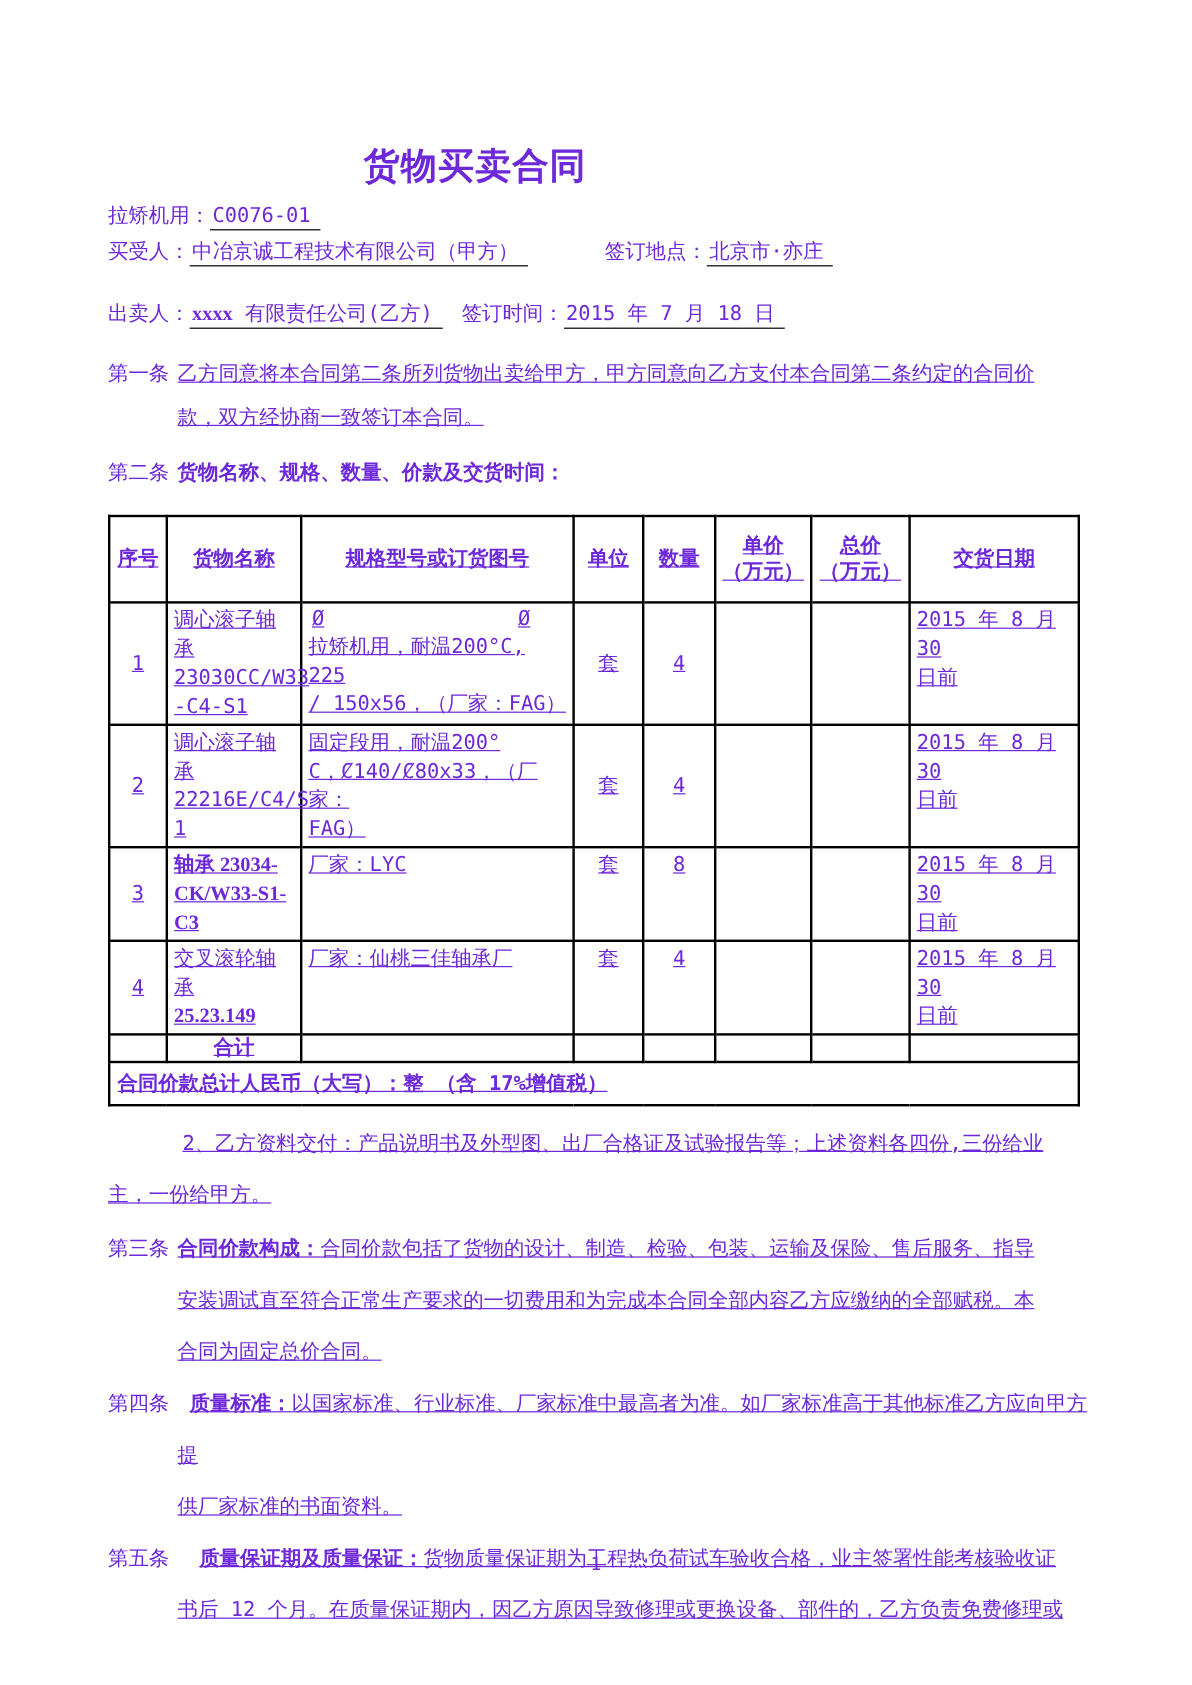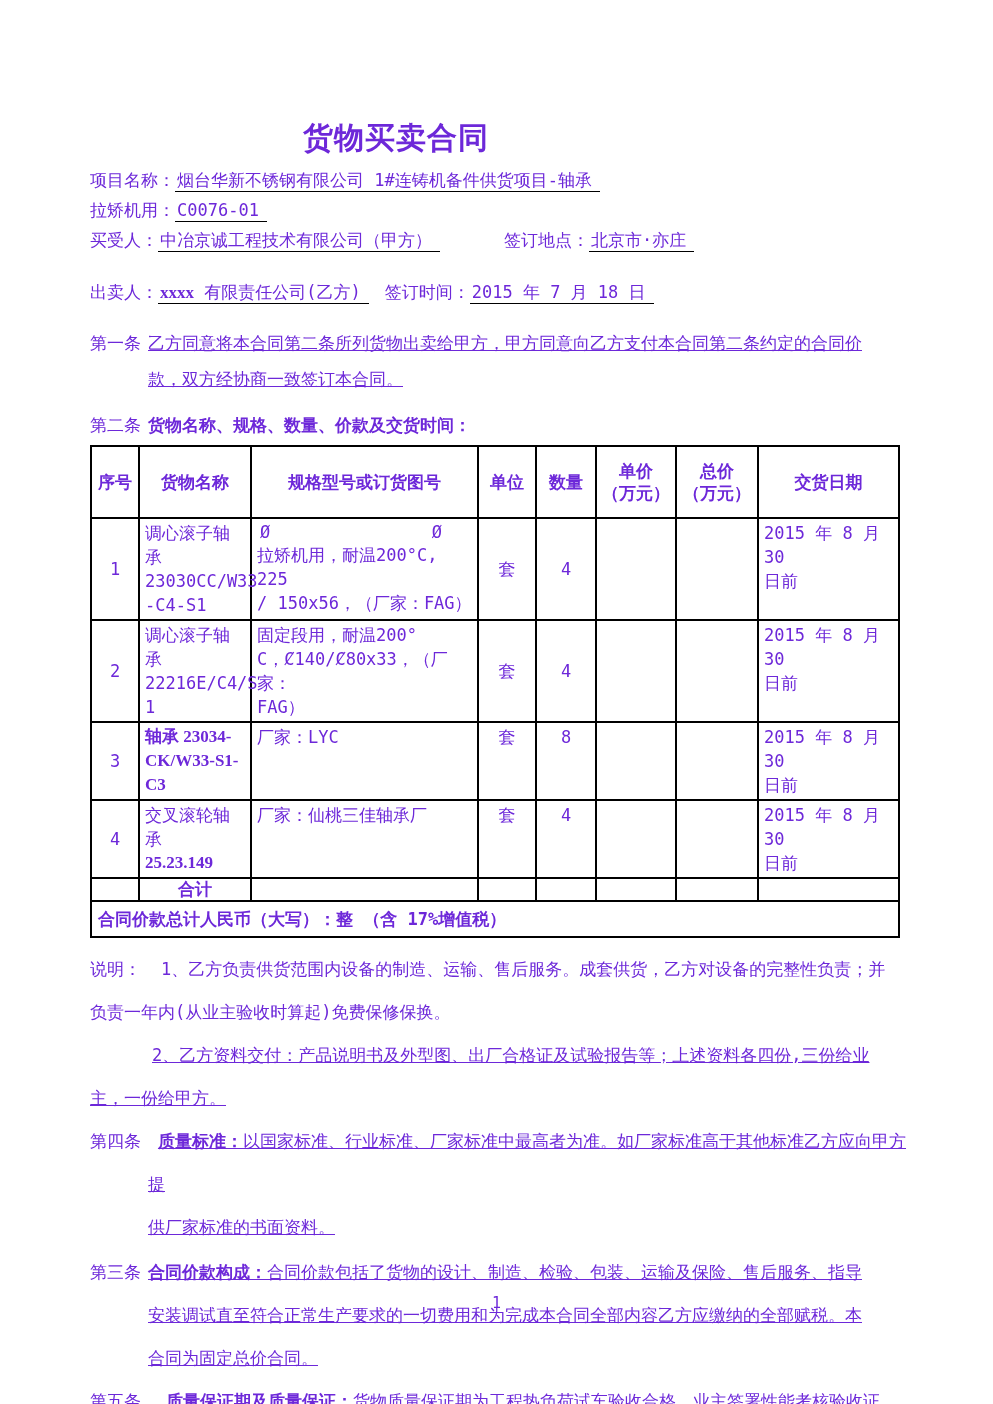--- a/index.html
+++ b/index.html
@@ -23,21 +23,21 @@
   .spacer2{display:inline-block;width:16px;}
   .bold-serif{font-family:"Liberation Serif",serif;font-weight:bold;}
 
   .clause1{display:flex;margin-top:21px;line-height:36px;}
   .clabel{width:58px;flex-shrink:0;}
   .ctext{white-space:pre-line;flex:1;text-decoration:underline;}
 
   .clause2{display:flex;margin-top:17px;line-height:22px;}
   .c2head{font-weight:bold;}
 
-  table.goods{margin-top:9px;border-collapse:collapse;table-layout:fixed;width:808px;}
+  table.goods{margin-top:24px;border-collapse:collapse;table-layout:fixed;width:808px;text-decoration:underline;}
   table.goods td,table.goods th{border:2px solid #000;padding:2px 5px;vertical-align:top;line-height:24px;font-size:17px;}
   table.goods thead th{vertical-align:middle;text-align:center;font-weight:bold;height:66px;line-height:22px;white-space:pre-line;padding:2px 2px;}
   tr.r1{height:92px;} tr.r2{height:91px;} tr.r3{height:71px;} tr.r4{height:65px;}
   tr.rsub{height:19px;} tr.rsub td{line-height:19px;padding:1px 4px;}
   tr.rgt{height:36px;} tr.rgt td{vertical-align:middle;padding:4px 6px;line-height:20px;}
   .center{text-align:center;}
   .vmid{vertical-align:middle !important;}
   .prelite{white-space:pre-line;}
   .block{display:block;}
   .bold{font-weight:bold;}
@@ -57,23 +57,20 @@
   .pageno{position:absolute;top:1294px;left:0;width:100%;text-align:center;font-size:15px;line-height:18px;}
 </style>
 </head>
 <body>
 
 <div class="page">
   <div class="content">
 
     <div class="title">货物买卖合同</div>
 
-    <div class="hl hl-first">
-      <span>项目名称：</span><span class="uv">烟台华新不锈钢有限公司 1#连铸机备件供货项目-轴承</span>
-    </div>
 
     <div class="hl">
       <span>拉矫机用：</span><span class="uv">C0076-01</span>
     </div>
 
     <div class="hl">
       <span>买受人：</span><span class="uv">中冶京诚工程技术有限公司（甲方）</span><span class="spacer1"></span><span>签订地点：</span><span class="uv">北京市·亦庄</span>
     </div>
 
     <div class="hl hl-last">
@@ -186,40 +183,38 @@
           <td></td>
           <td></td>
         </tr>
         <tr class="rgt">
           <td colspan="8"><span class="bold">合同价款总计人民币（大写）：整 （含 17%增值税）</span></td>
         </tr>
       </tbody>
     </table>
 
     <div class="notes">
-      <p class="note"><span class="nlabel">说明：</span><span class="prelite">1、乙方负责供货范围内设备的制造、运输、售后服务。成套供货，乙方对设备的完整性负责；并
-负责一年内(从业主验收时算起)免费保修保换。</span></p>
       <p class="note2"><span class="prelite">2、乙方资料交付：产品说明书及外型图、出厂合格证及试验报告等；上述资料各四份,三份给业
 主，一份给甲方。</span></p>
-    </div>
-
-    <div class="clause">
-      <span class="clabel">第四条</span>
-      <span class="ctext"><span class="cbold gap1">质量标准：</span><span>以国家标准、行业标准、厂家标准中最高者为准。如厂家标准高于其他标准乙方应向甲方提
-供厂家标准的书面资料。</span></span>
     </div>
 
     <div class="clause clause3">
       <span class="clabel">第三条</span>
       <span class="ctext"><span class="cbold">合同价款构成：</span><span>合同价款包括了货物的设计、制造、检验、包装、运输及保险、售后服务、指导
 安装调试直至符合正常生产要求的一切费用和为完成本合同全部内容乙方应缴纳的全部赋税。本
 合同为固定总价合同。</span></span>
     </div>
 
     <div class="clause">
+      <span class="clabel">第四条</span>
+      <span class="ctext"><span class="cbold gap1">质量标准：</span><span>以国家标准、行业标准、厂家标准中最高者为准。如厂家标准高于其他标准乙方应向甲方提
+供厂家标准的书面资料。</span></span>
+    </div>
+
+    <div class="clause">
       <span class="clabel">第五条</span>
       <span class="ctext"><span class="cbold gap2">质量保证期及质量保证：</span><span>货物质量保证期为工程热负荷试车验收合格，业主签署性能考核验收证
 书后 12 个月。在质量保证期内，因乙方原因导致修理或更换设备、部件的，乙方负责免费修理或</span></span>
     </div>
 
   </div>
 
   <div class="pageno">1</div>
 </div>
 

